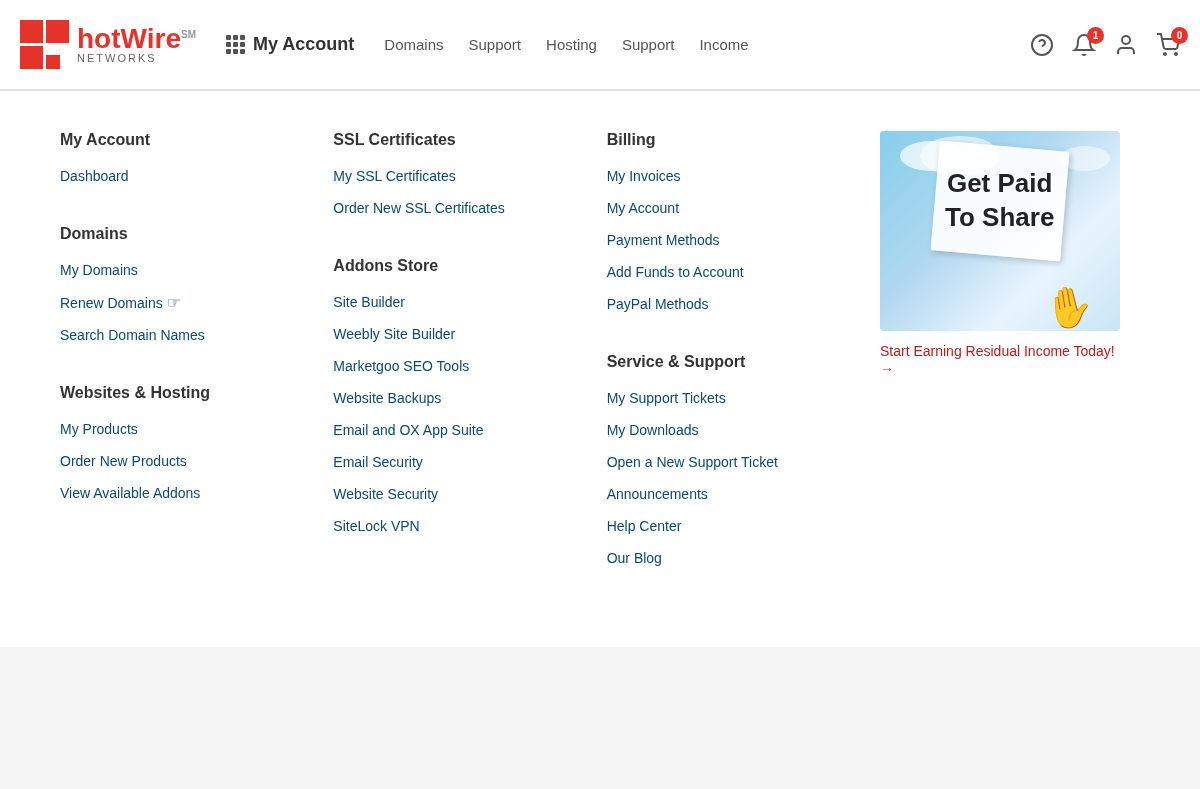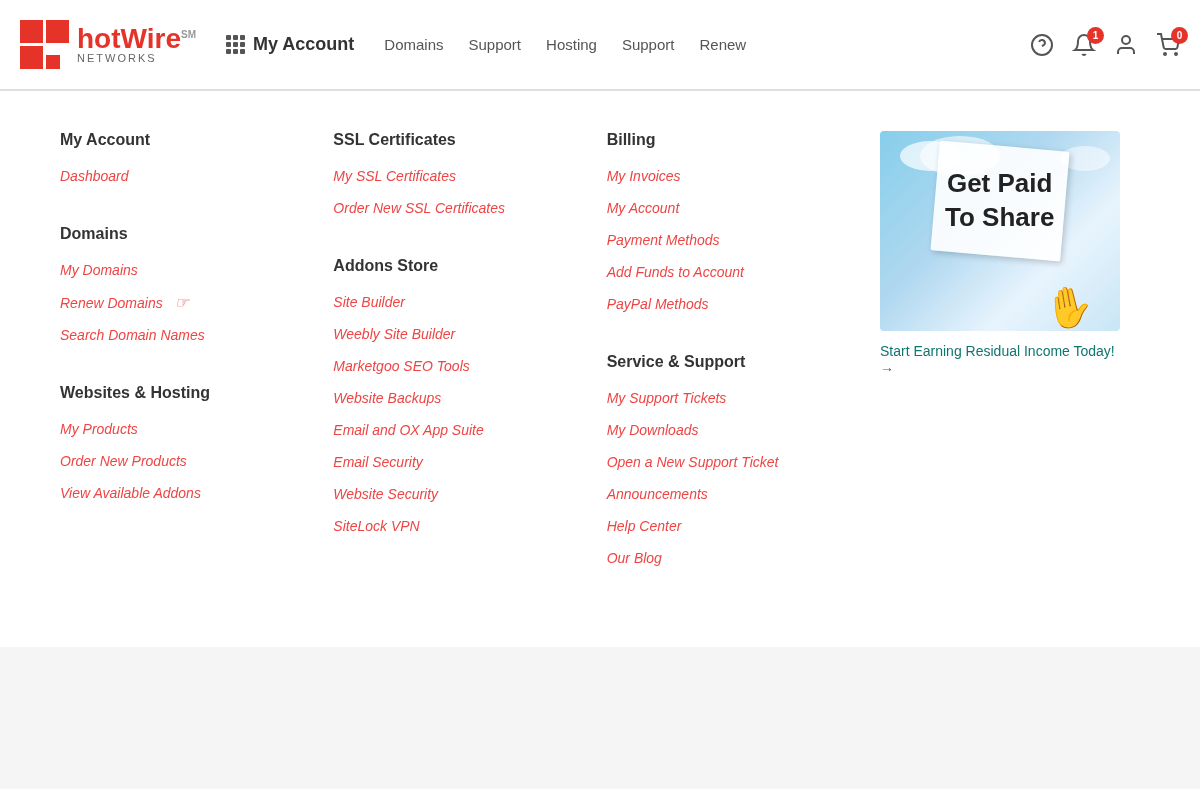--- a/index.html
+++ b/index.html
@@ -130,23 +130,22 @@
       margin-bottom: 18px;
     }
     .menu-links {
       list-style: none;
       display: flex;
       flex-direction: column;
       gap: 14px;
     }
     .menu-links li a {
       text-decoration: none;
-      color: #ef4444;
+      color: #0c4a6e;
       font-size: 14px;
-      font-style: italic;
     }
 
     .menu-section {
       margin-bottom: 40px;
     }
 
     .promo-img-area {
       display: flex;
       flex-direction: column;
       align-items: flex-start;
@@ -167,21 +166,21 @@
       font-family: 'Comic Sans MS', cursive, sans-serif;
       font-size: 26px;
       color: #222;
       text-align: center;
       line-height: 1.3;
       transform: rotate(-5deg);
       font-weight: bold;
     }
     .promo-link {
       font-size: 14px;
-      color: #0f766e;
+      color: #b91c1c;
       text-decoration: none;
     }
     .hand-cursor-icon {
       font-size: 18px;
       display: inline-block;
     }
   </style>
 </head>
 <body>
 
@@ -221,21 +220,21 @@
           <div class="grid-dot"></div>
           <div class="grid-dot"></div>
       </div>
       <span>My Account</span>
     </div>
     <ul class="nav-links">
       <li><a href="#">Domains</a></li>
       <li><a href="#">Support</a></li>
       <li><a href="#">Hosting</a></li>
       <li><a href="#">Support</a></li>
-      <li><a href="#">Renew</a></li>
+      <li><a href="#">Income</a></li>
     </ul>
   </nav>
 
   <div class="header-icons">
     <div class="icon-btn">
       <svg width="24" height="24" viewBox="0 0 24 24" fill="none" stroke="#555" stroke-width="2">
         <circle cx="12" cy="12" r="10"></circle>
         <path d="M9.09 9a3 3 0 0 1 5.83 1c0 2-3 3-3 3"></path>
         <line x1="12" y1="17" x2="12.01" y2="17"></line>
       </svg>
@@ -277,21 +276,21 @@
       </ul>
     </div>
 
     <div class="menu-section">
       <div class="menu-heading">Domains</div>
       <ul class="menu-links">
         <li>
           <a href="#">My Domains</a>
         </li>
         <li>
-          <a href="#" style="display:flex;align-items:center;gap:12px;">
+          <a href="#" style="display:flex;align-items:center;gap:4px;">
             <span>Renew Domains</span>
             <span class="hand-cursor-icon" style="font-size:16px;">☞</span>
           </a>
         </li>
         <li>
           <a href="#">Search Domain Names</a>
         </li>
       </ul>
     </div>
 

